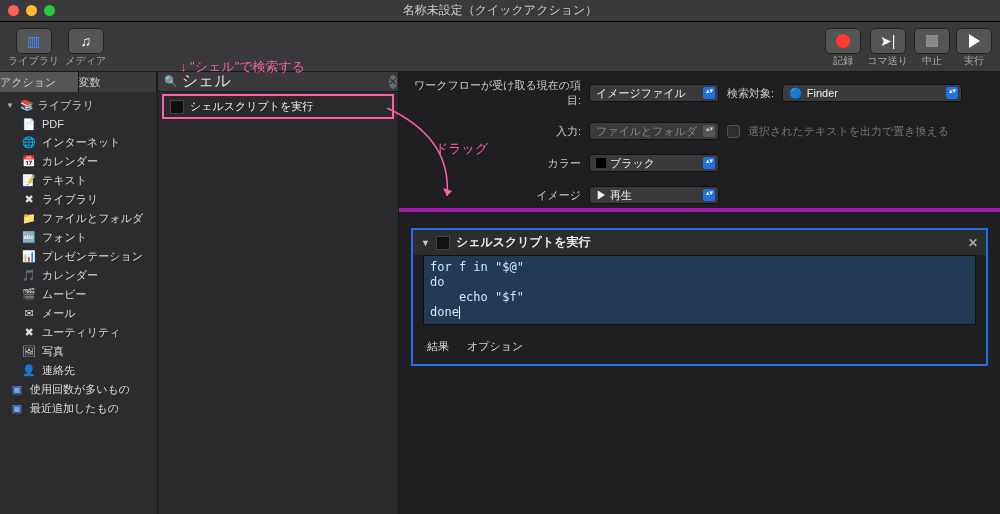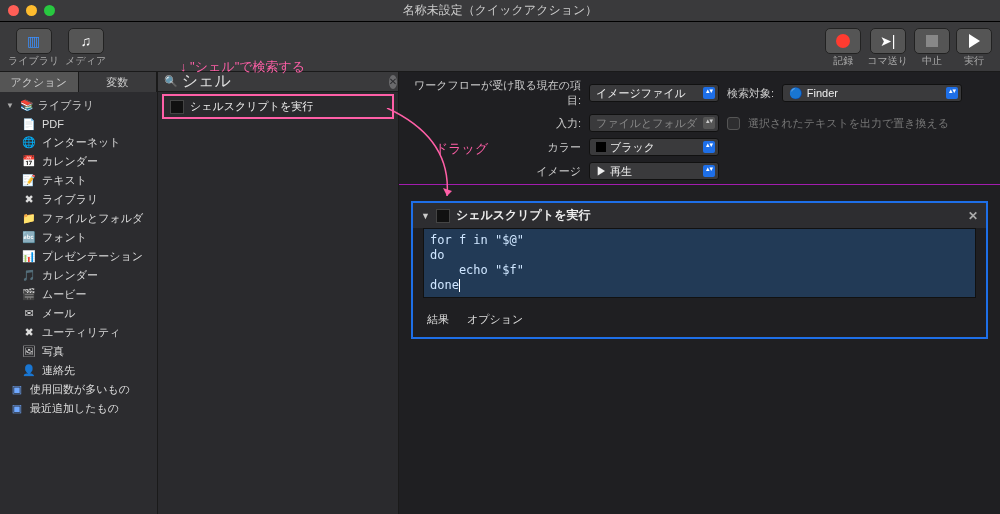--- a/index.html
+++ b/index.html
@@ -26,42 +26,42 @@
 
   
   .annot { position: absolute; color: #ff5fa7; font-size: 13px; font-weight: 500; z-index: 50; pointer-events:none;}
 
   
   .main { display: flex; height: calc(514px - 72px); }
 
   
   .leftcol { width: 158px; background: #2c2c2f; border-right: 1px solid #1a1a1a; }
   .lefttabs { display: flex; height: 20px; }
-  .lefttab { flex: 1; text-align: center; line-height: 20px; font-size: 11px; background: #3a3a3c; border-right: 1px solid #1a1a1a; color: #ccc; cursor: pointer;}
+  .lefttab { flex: 1; line-height: 20px; font-size: 11px; background: #3a3a3c; border-right: 1px solid #1a1a1a; color: #ccc; cursor: pointer;}
   .lefttab.active { background: #555; }
   .sidebar { padding: 4px 0; }
   .sbhdr { display:flex; align-items:center; gap:4px; padding:2px 6px; font-size:11px; color:#ccc;}
   .sbhdr::before { content:"▼"; font-size:8px; color:#aaa;}
   .sbitem { display:flex; align-items:center; gap:6px; padding:2px 6px 2px 22px; font-size:11px; color:#ddd; cursor:pointer;}
   .sbitem .ic { width:14px; height:14px; display:inline-flex; align-items:center; justify-content:center; font-size:11px; }
   .sbitem2 { padding-left: 10px; }
   .ic-folder { color:#6fa8ff; }
 
   
   .midcol { width: 241px; background: #2a2a2d; display:flex; flex-direction:column; border-right:1px solid #1a1a1a; }
   .searchrow { height:20px; display:flex; align-items:center; padding:0 6px; background:#3a3a3c; position:relative;}
   .searchrow .sicon { color:#999; font-size:11px; margin-right:4px;}
   .searchrow input { flex:1; background:transparent; border:none; color:#ddd; font-size:16px; outline:none;}
   .searchrow .clear { width:14px;height:14px;border-radius:50%;background:#6a6a6c;color:#2a2a2d;font-size:10px;display:flex;align-items:center;justify-content:center;cursor:pointer;}
   .result { margin:2px 4px; border:2px solid #ff5fa7; padding:3px 6px; display:flex; align-items:center; gap:6px; font-size:11px; color:#eee;}
   .result .ric { width:14px;height:14px;background:#111;border:1px solid #444;display:inline-block;}
 
   
   .rightcol { flex:1; background:#1f1f22; display:flex; flex-direction:column; padding:0; position:relative;}
-  .wfheader { padding:6px 12px 4px; display:flex; flex-direction:column; gap:6px; border-bottom:1px solid #a21caf;}
+  .wfheader { padding:6px 12px 4px; display:flex; flex-direction:column; gap:14px; border-bottom:4px solid #a21caf;}
   .wfrow { display:flex; align-items:center; gap:8px; font-size:11px; color:#ccc;}
   .wfrow .lbl { text-align:right; }
   .sel { background:#3a3a3c; border:1px solid #111; color:#eee; font-size:11px; height:18px; line-height:16px; padding:0 18px 0 6px; position:relative; border-radius:3px; display:inline-flex; align-items:center; min-width:100px;}
   .sel::after { content:""; position:absolute; right:3px; top:2px; width:12px; height:12px; background:#1e6fe8; border-radius:2px; }
   .sel.dis::after { background:#555; }
   .sel .arr { position:absolute; right:5px; top:3px; font-size:7px; color:#fff; z-index:1; line-height:6px;}
   .chk { width:13px;height:13px;border:1px solid #555;background:#2e2e30;border-radius:3px;display:inline-block;}
 
   .canvas { flex:1; padding:16px 12px; position:relative; }
 

